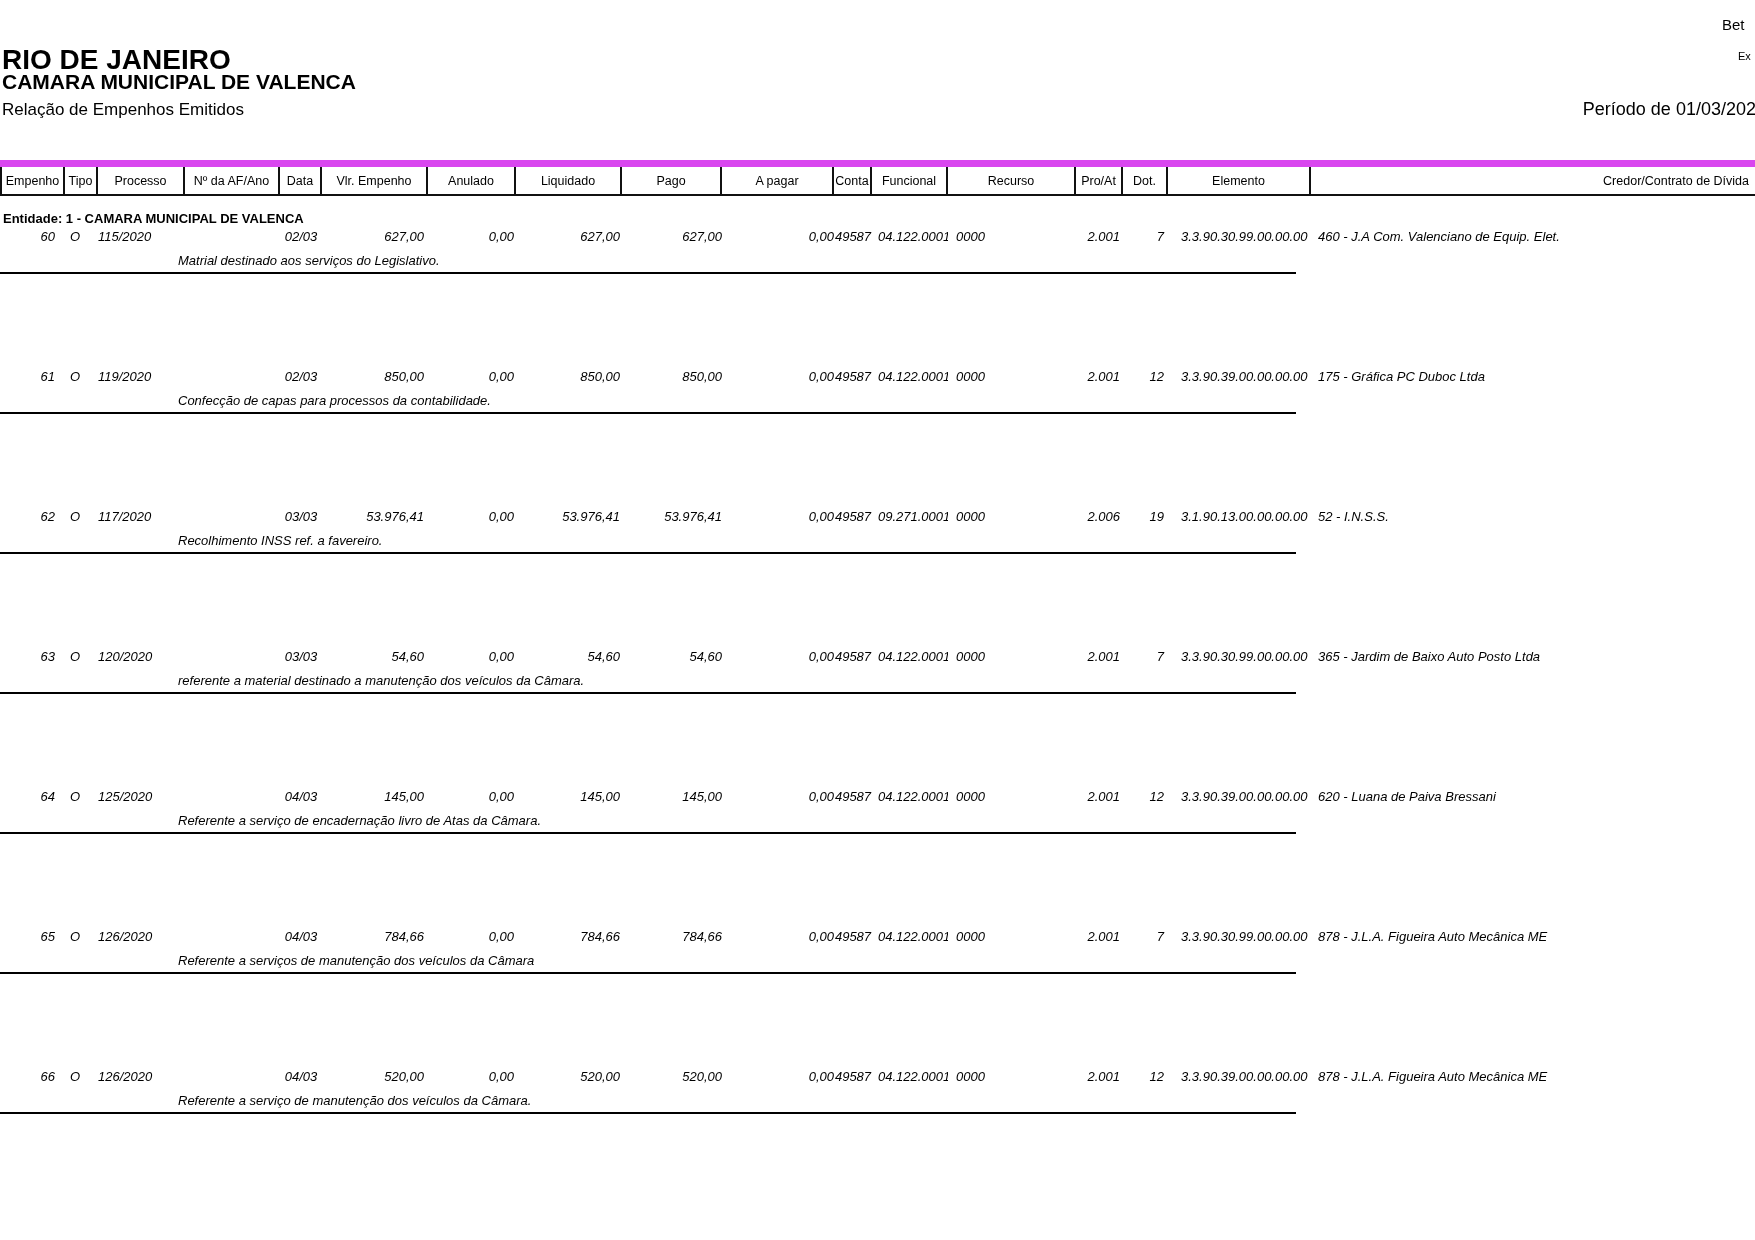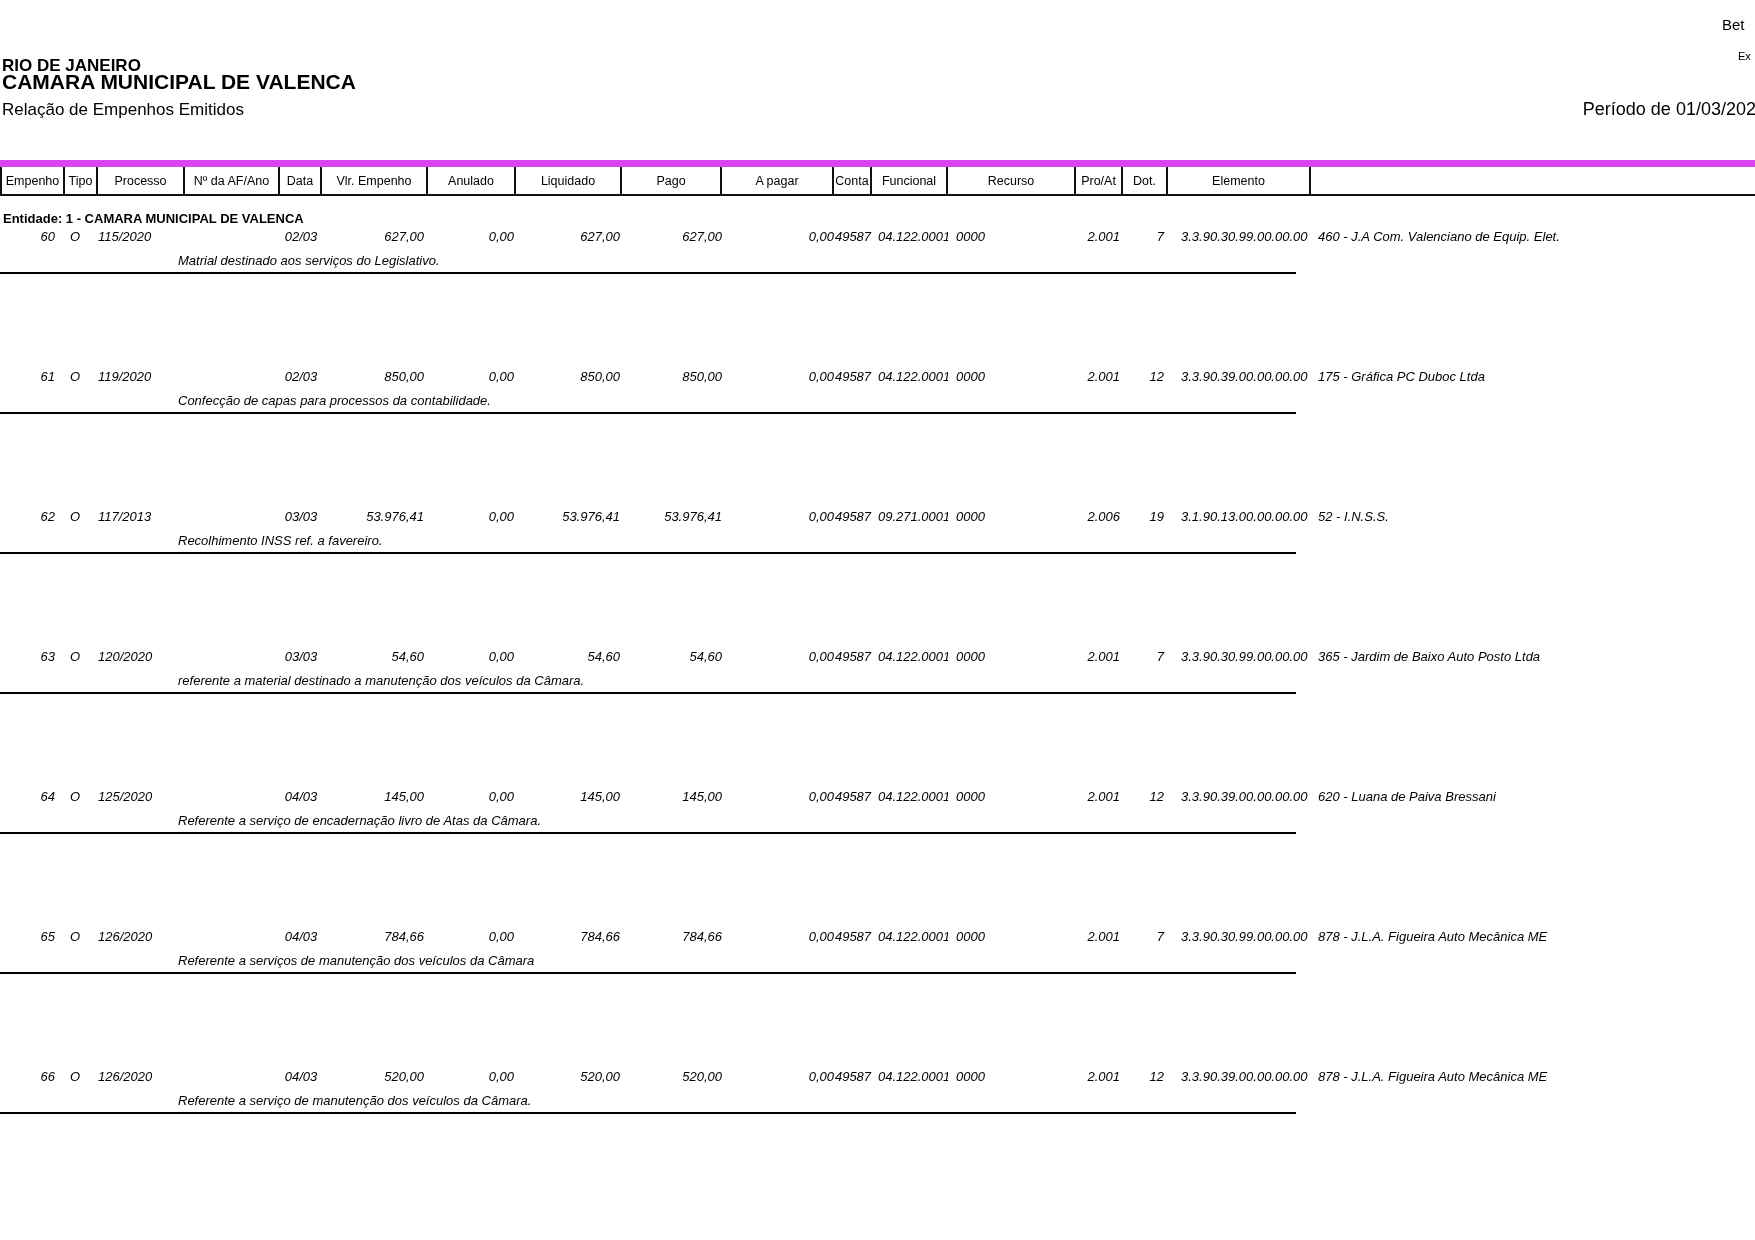--- a/index.html
+++ b/index.html
@@ -2,21 +2,21 @@
 <html><head>
 <meta charset="utf-8">
 <style>
   html,body{margin:0;padding:0;background:#fff;}
   body{width:1755px;height:1240px;overflow:hidden;position:relative;
        font-family:"Liberation Sans", sans-serif;color:#000;}
   .page{position:relative;width:1755px;height:1240px;background:#fff;padding-left:41px;}
 
   .wm1{position:absolute;left:1722px;top:16px;font-size:15px;white-space:nowrap;}
   .wm2{position:absolute;left:1738px;top:50px;font-size:11px;white-space:nowrap;}
-  .state{position:absolute;left:2px;top:56px;font-size:17px;font-weight:bold;white-space:nowrap;}
+  .state{position:absolute;left:2px;top:44px;font-size:28px;font-weight:bold;white-space:nowrap;}
   .entity{position:absolute;left:2px;top:70px;font-size:21px;font-weight:bold;white-space:nowrap;}
   .rtitle{position:absolute;left:2px;top:100px;font-size:17px;white-space:nowrap;}
   .period{position:absolute;right:0px;top:99px;font-size:18px;white-space:nowrap;text-align:center;}
 
   .thead{position:absolute;left:0;top:160px;width:1755px;height:36px;box-sizing:border-box;
          border-top:7px solid #d946ef;border-bottom:2px solid #111;display:flex;font-size:12.5px;}
   .thead .cell{display:flex;align-items:center;justify-content:center;text-align:center;
                border-right:2px solid #111;box-sizing:border-box;white-space:nowrap;overflow:hidden;padding:0;}
   .thead .c1{border-left:2px solid #111;}
   .thead .c17{border-right:none;justify-content:flex-end;padding-right:6px;}
@@ -71,20 +71,21 @@
     <div class="cell c7">Anulado</div>
     <div class="cell c8">Liquidado</div>
     <div class="cell c9">Pago</div>
     <div class="cell c10">A pagar</div>
     <div class="cell c11">Conta</div>
     <div class="cell c12">Funcional</div>
     <div class="cell c13">Recurso</div>
     <div class="cell c14">Pro/At</div>
     <div class="cell c15">Dot.</div>
     <div class="cell c16">Elemento</div>
+    <div class="cell c17">Credor/Contrato de Dívida</div>
   </div>
 
   <div class="group">Entidade: 1 - CAMARA MUNICIPAL DE VALENCA</div>
 
   <div class="rows">
 
       <div class="rowblock">
         <div class="rowline">
           <div class="cell c1">60</div>
           <div class="cell c2">O</div>
@@ -129,21 +130,21 @@
           <div class="cell c17">175 - Gráfica PC Duboc Ltda</div>
         </div>
         <div class="desc">Confecção de capas para processos da contabilidade.</div>
         <div class="rule"></div>
       </div>
 
       <div class="rowblock">
         <div class="rowline">
           <div class="cell c1">62</div>
           <div class="cell c2">O</div>
-          <div class="cell c3">117/2013</div>
+          <div class="cell c3">117/2020</div>
           <div class="cell c4"></div>
           <div class="cell c5">03/03</div>
           <div class="cell c6">53.976,41</div>
           <div class="cell c7">0,00</div>
           <div class="cell c8">53.976,41</div>
           <div class="cell c9">53.976,41</div>
           <div class="cell c10">0,00</div>
           <div class="cell c11">49587</div>
           <div class="cell c12">09.271.0001</div>
           <div class="cell c13">0000</div>

